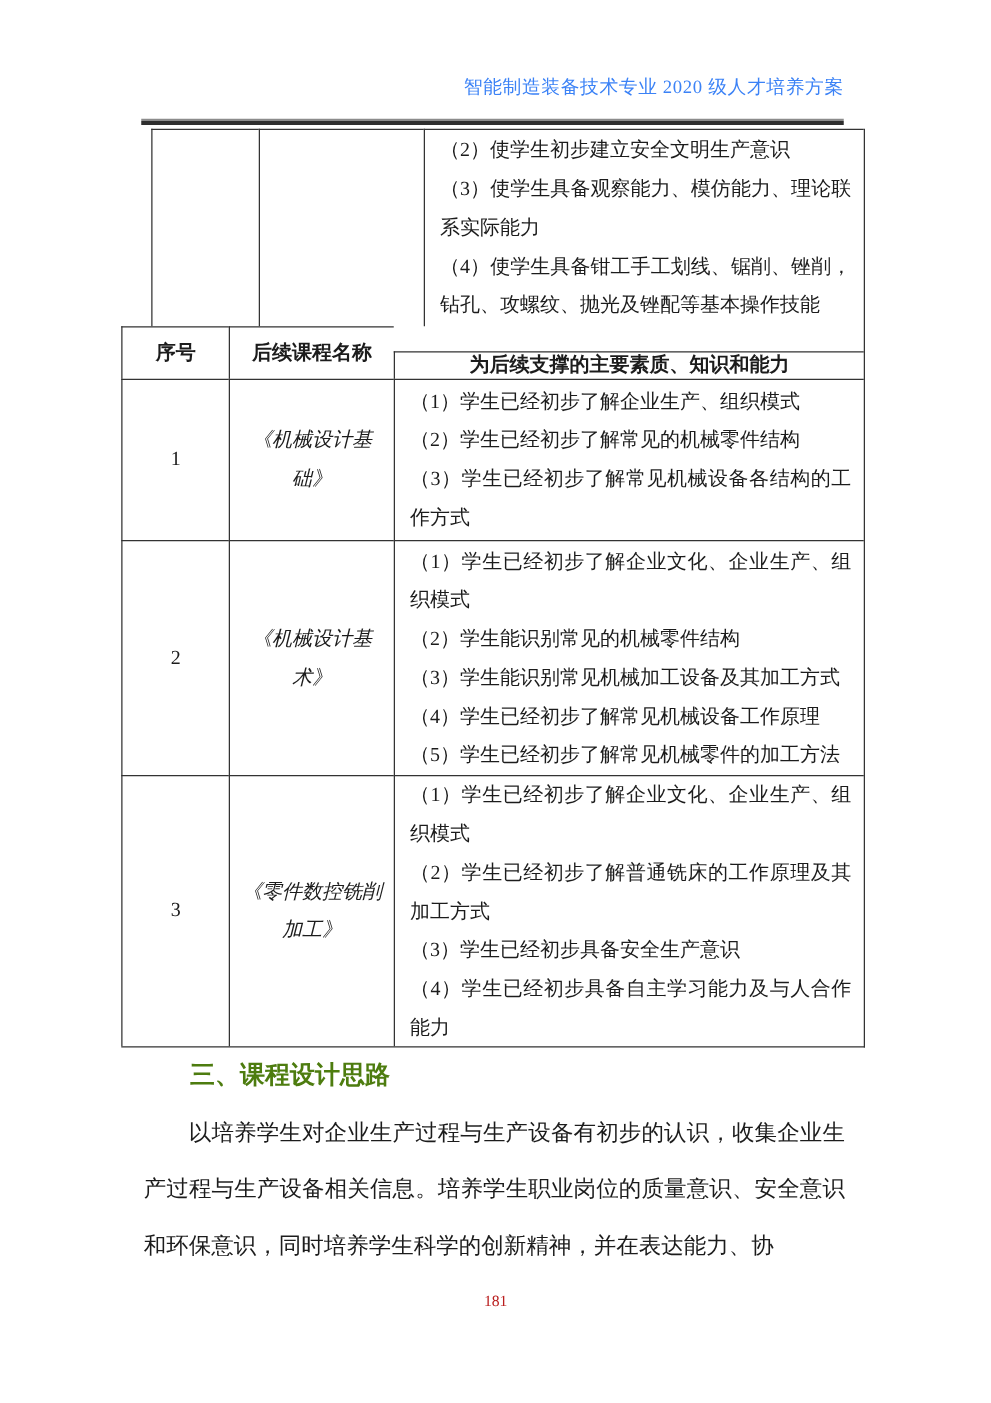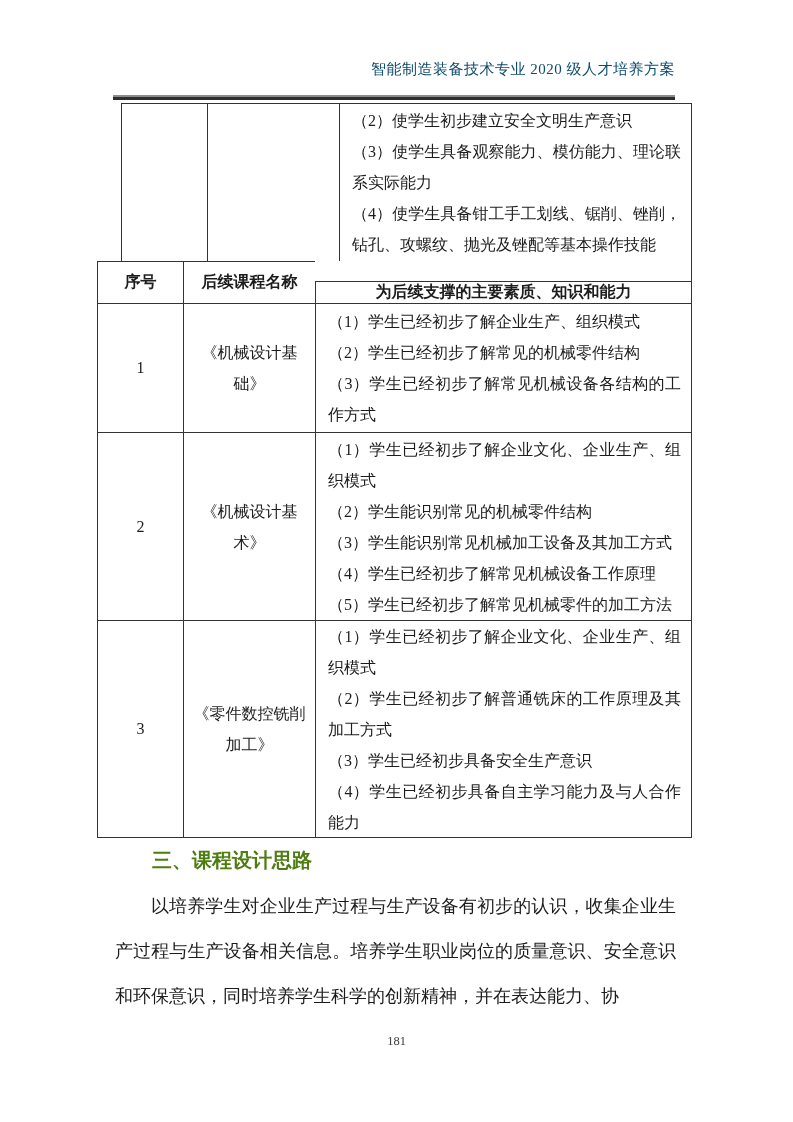--- a/index.html
+++ b/index.html
@@ -20,21 +20,21 @@
 
   
   .doc-header {
     position: absolute;
     top: 60px;
     left: 113px;
     width: 562px;
     text-align: right;
     font-size: 15px;
     letter-spacing: 0.5px;
-    color: #0c4a6e;
+    color: #3b82f6;
     white-space: nowrap;
   }
   .header-rule {
     position: absolute;
     top: 95px;
     left: 113px;
     width: 562px;
     height: 5px;
     background: linear-gradient(to bottom, #8c8c8c 0 35%, #2e2e2e 35% 100%);
   }
@@ -65,21 +65,21 @@
     flex-direction: column;
     justify-content: center;
     overflow: hidden;
   }
   .td.c3 { padding: 2px 10px 2px 12px; }
   .items > div {
     line-height: 31px;
     text-align: justify;
   }
   .td.num { text-align: center; align-items: center; }
-  .td.course { text-align: center; align-items: center; }
+  .td.course { text-align: center; align-items: center; font-style: italic; }
   .course-lines > div { line-height: 31px; text-align: center; }
   .rh .td {
     font-family: "Liberation Sans", "DejaVu Sans", sans-serif;
     font-weight: bold;
     text-align: center;
     align-items: center;
     font-size: 16px;
   }
 
   
@@ -108,21 +108,21 @@
   }
 
   
   .page-number {
     position: absolute;
     top: 1034px;
     left: 0;
     width: 100%;
     text-align: center;
     font-size: 12.5px;
-    color: #404040;
+    color: #b91c1c;
   }
 </style>
 </head>
 <body>
 
 <div class="page">
 
   <div class="doc-header">智能制造装备技术专业 2020 级人才培养方案</div>
 
   <div class="header-rule"></div>

